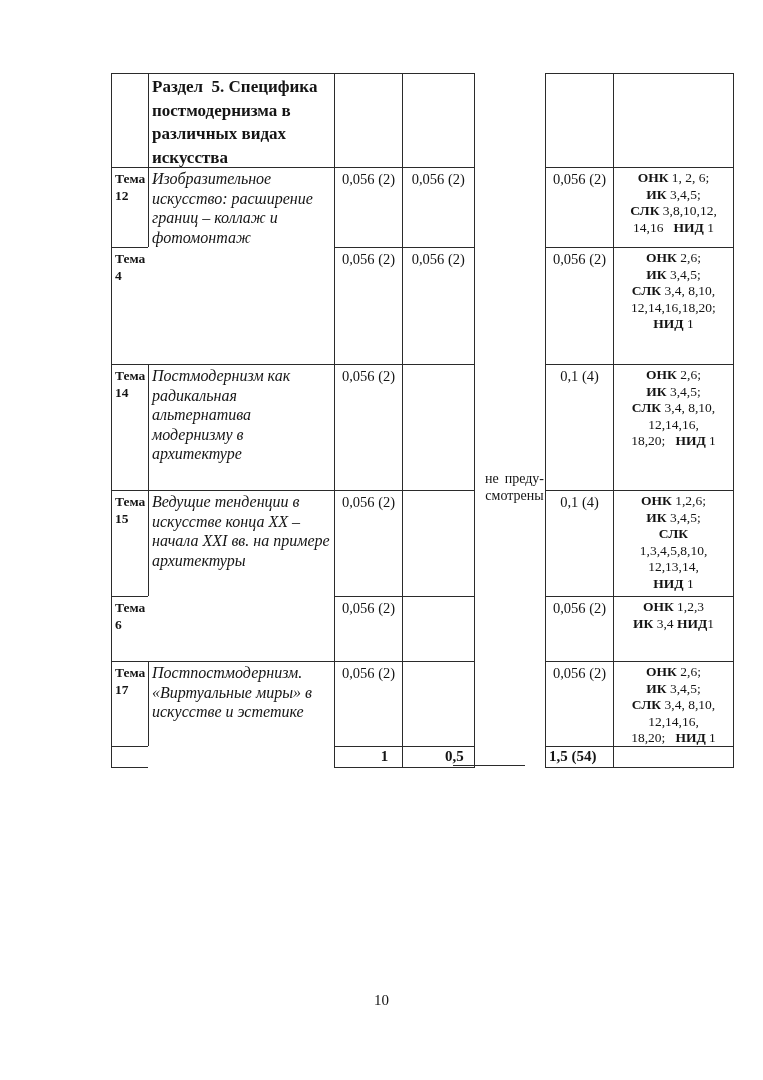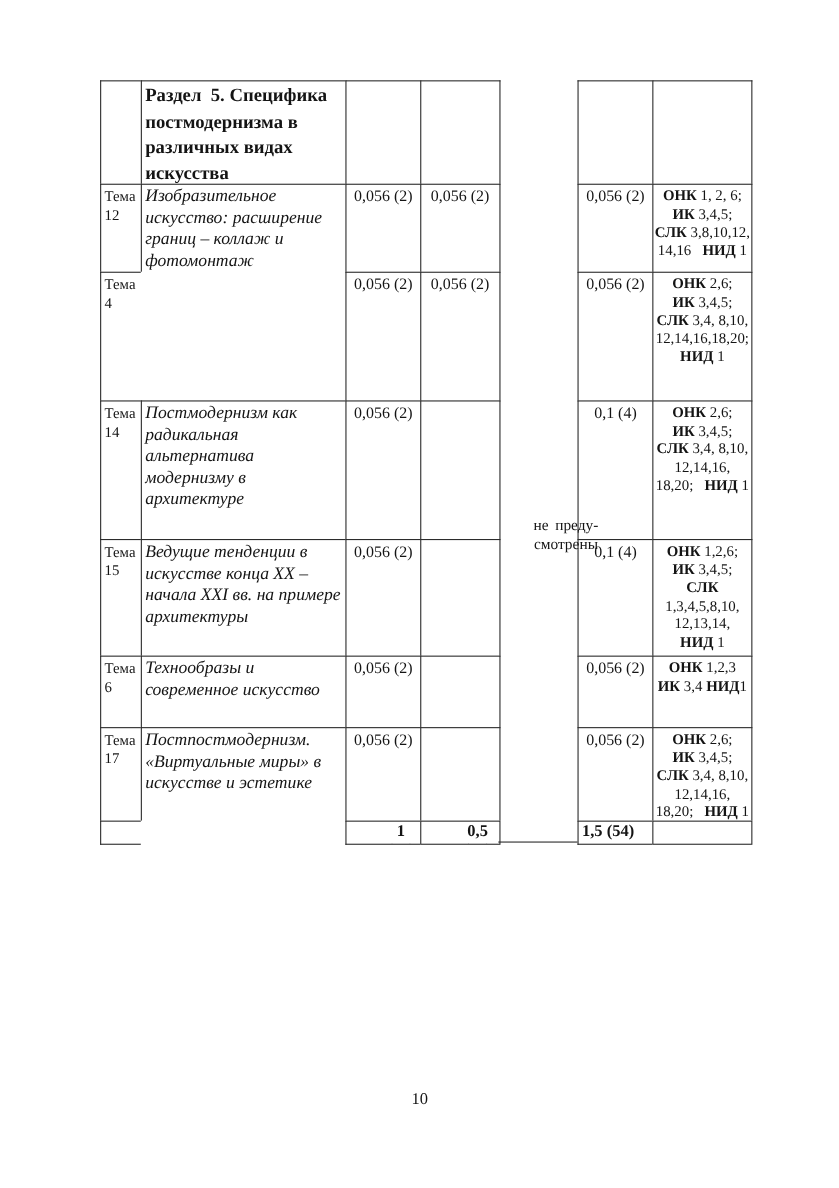--- a/index.html
+++ b/index.html
@@ -5,29 +5,29 @@
   :root{ --ln:#2b2b2b; --ink:#141414; }
   html,body{margin:0;padding:0;background:#e8e8e8;}
   .page{
     position:relative; width:763px; height:1080px; margin:0 auto;
     background:#ffffff; overflow:hidden;
     font-family:"Liberation Serif", serif; color:var(--ink);
   }
   
   .cell{
     position:absolute; box-sizing:border-box; overflow:hidden;
-    border-top:1.5px solid var(--ln); border-left:1.5px solid var(--ln);
+    border-top:1.5px solid var(--ln); border-left:1.5px solid var(--ln);margin-left:20px;
   }
   
-  .c-num  {left:91px;  width:37px;}
+  .c-num  {left:91px;  width:37px;font-weight:bold;}
   .c-title{left:128px; width:186px;}
   .c-v1   {left:314px; width:68px;}
   .c-v2   {left:382px; width:72.5px; border-right:1.5px solid var(--ln);}
   .c-v3   {left:525px; width:68px;}
-  .c-comp {left:593px; width:91px; border-right:1.5px solid var(--ln);}
+  .c-comp {left:593px; width:121px; border-right:1.5px solid var(--ln);}
   
   .r-h {top:73px;  height:94px;}
   .r12 {top:167px; height:80px;}
   .r13 {top:247px; height:117px;}
   .r14 {top:364px; height:126px;}
   .r15 {top:490px; height:106px;}
   .r16 {top:596px; height:65px;}
   .r17 {top:661px; height:85px;}
   .r-t {top:746px; height:21.5px; border-bottom:1.5px solid var(--ln);}
   
@@ -96,21 +96,20 @@
   <div class="cell c-title r15 title">Ведущие тенденции в искусстве конца XX – начала XXI вв. на примере архитектуры</div>
   <div class="cell c-v1 r15 val">0,056 (2)</div>
   <div class="cell c-v2 r15 val"></div>
   <div class="cell c-v3 r15 val">0,1 (4)</div>
   <div class="cell c-comp r15 comp"><b>ОНК</b> 1,2,6;<br><b>ИК</b> 3,4,5;<br><b>СЛК</b><br>1,3,4,5,8,10,<br>12,13,14,<br><b>НИД</b> 1</div>
 
   <div class="cell c-num r16 topic">
     <span>Тема</span>
     <span>6</span>
   </div>
-  <div class="cell c-title r16 title">Технообразы и современное искусство</div>
   <div class="cell c-v1 r16 val">0,056 (2)</div>
   <div class="cell c-v2 r16 val"></div>
   <div class="cell c-v3 r16 val">0,056 (2)</div>
   <div class="cell c-comp r16 comp"><b>ОНК</b> 1,2,3<br><b>ИК</b> 3,4 <b>НИД</b>1</div>
 
   <div class="cell c-num r17 topic">
     <span>Тема</span>
     <span>17</span>
   </div>
   <div class="cell c-title r17 title">Постпостмодернизм. «Виртуальные миры» в искусстве и эстетике</div>

